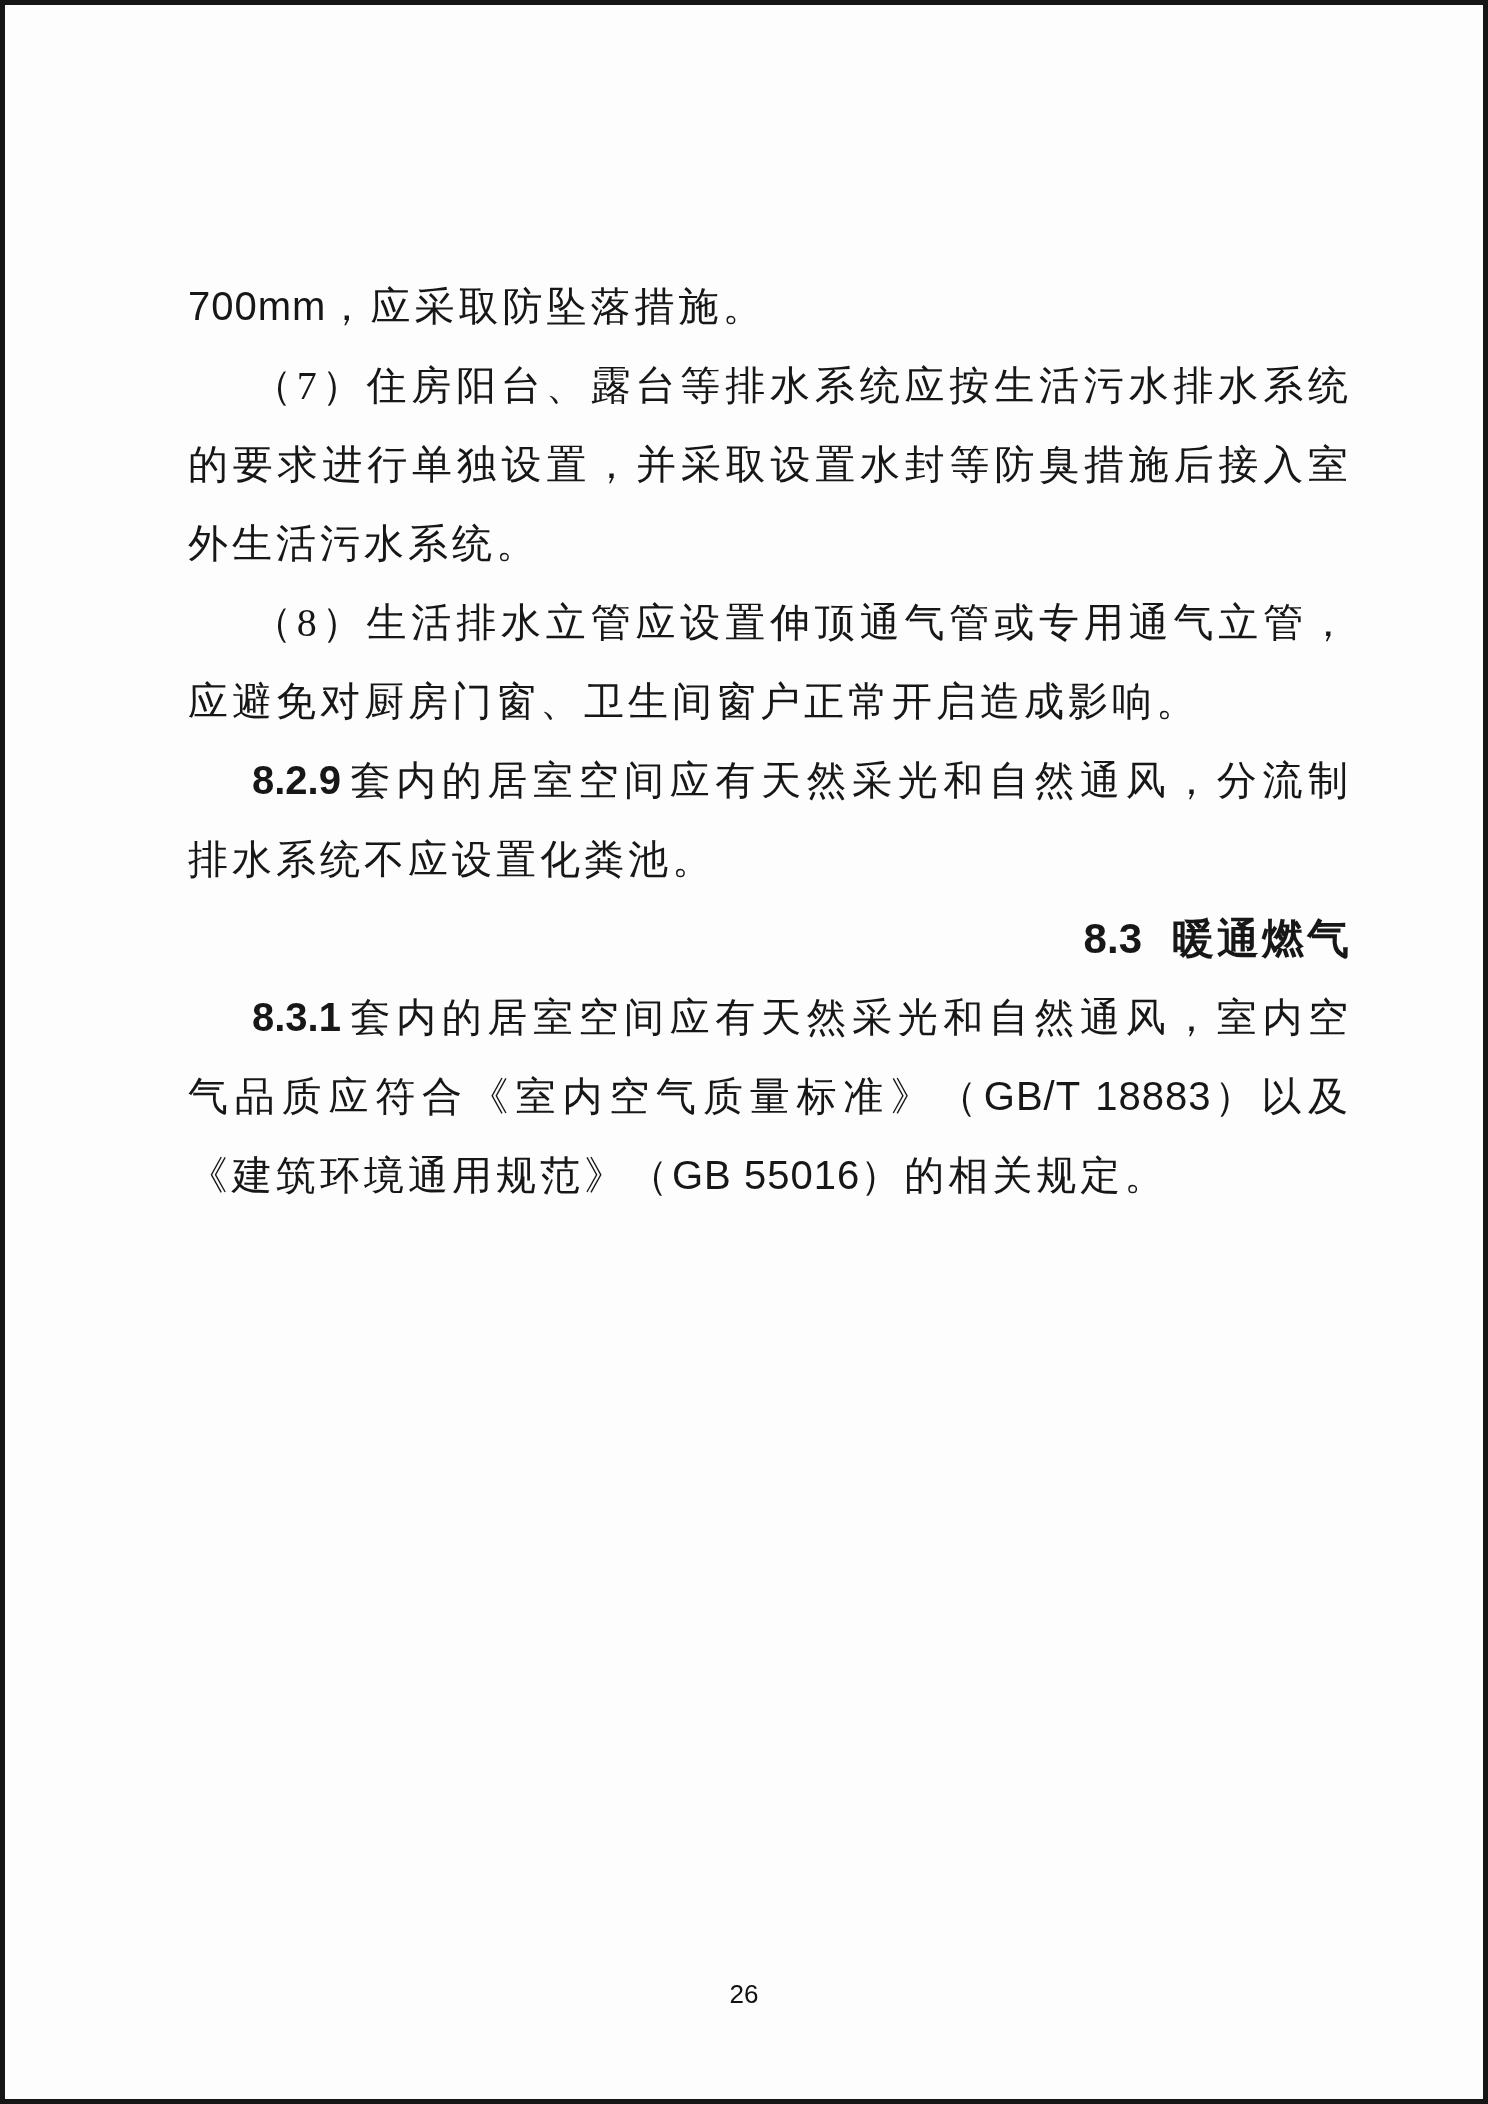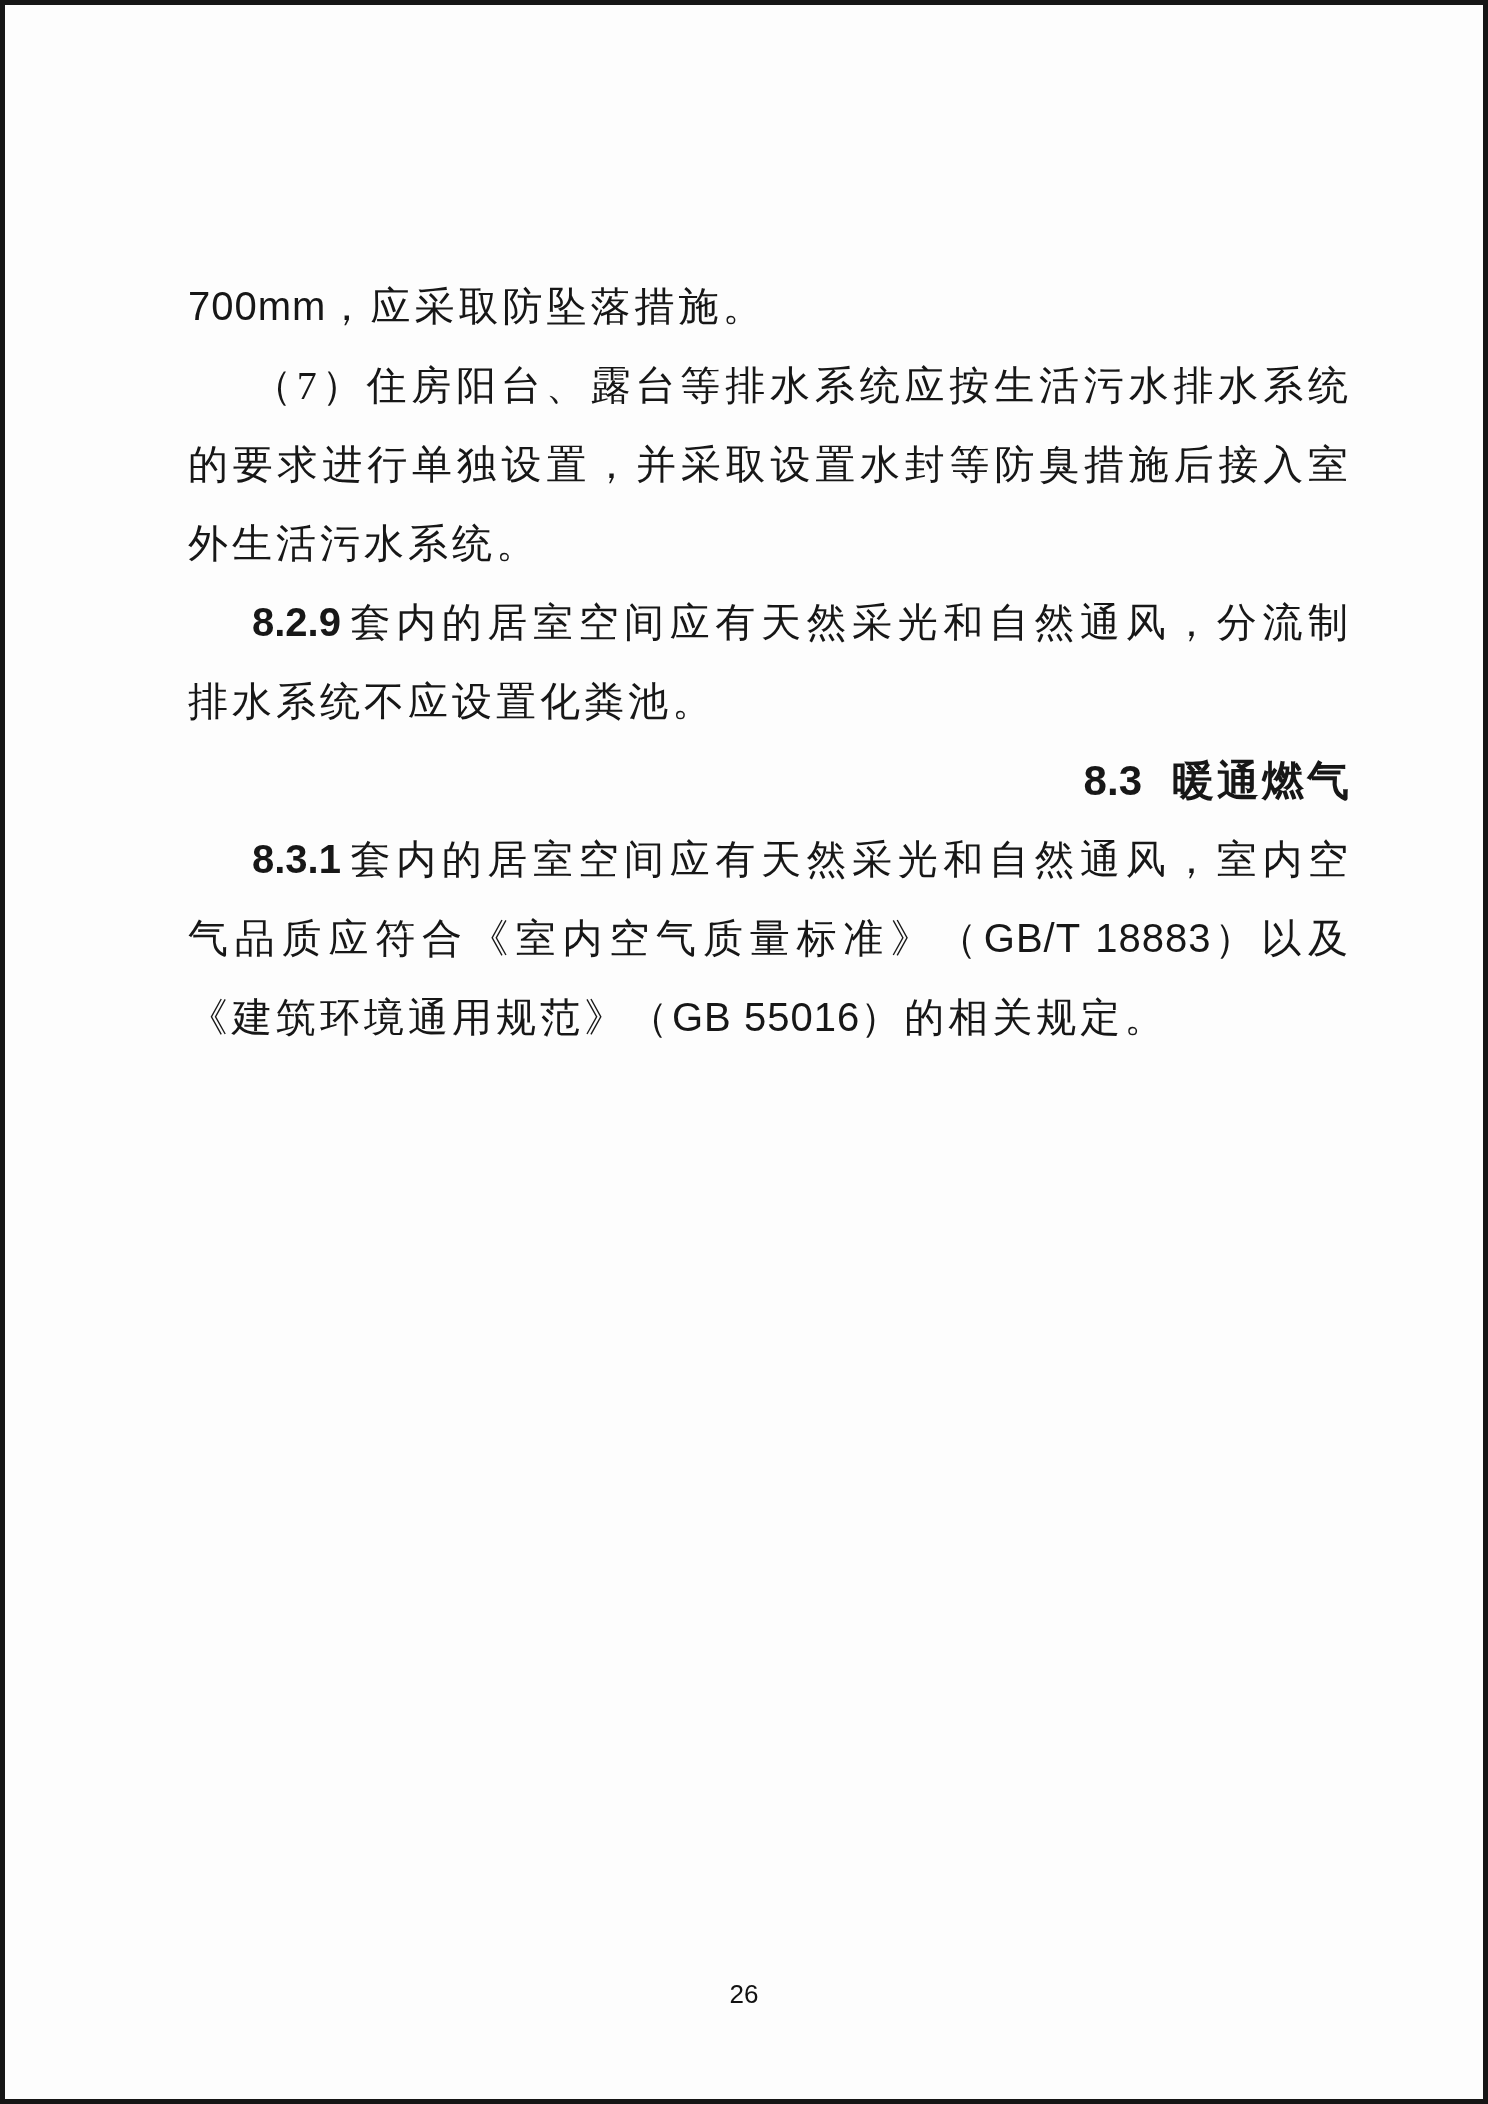--- a/index.html
+++ b/index.html
@@ -76,20 +76,21 @@
 </head>
 <body>
 
 <div class="page">
   <div class="content">
 
     <p class="para"><span class="lat">700mm</span><span>，应采取防坠落措施。</span></p>
 
     <p class="para indent"><span>（7）住房阳台、露台等排水系统应按生活污水排水系统的要求进行单独设置，并采取设置水封等防臭措施后接入室外生活污水系统。</span></p>
 
+    <p class="para indent"><span>（8）生活排水立管应设置伸顶通气管或专用通气立管，应避免对厨房门窗、卫生间窗户正常开启造成影响。</span></p>
 
 
     <p class="para indent"><span class="num">8.2.9</span><span>套内的居室空间应有天然采光和自然通风，分流制排水系统不应设置化粪池。</span></p>
 
     <h2 class="heading"><span class="num">8.3</span><span>暖通燃气</span></h2>
 
     <p class="para indent"><span class="num">8.3.1</span><span>套内的居室空间应有天然采光和自然通风，室内空气品质应符合《室内空气质量标准》（</span><span class="lat">GB/T 18883</span><span>）以及《建筑环境通用规范》（</span><span class="lat">GB 55016</span><span>）的相关规定。</span></p>
 
 
 

